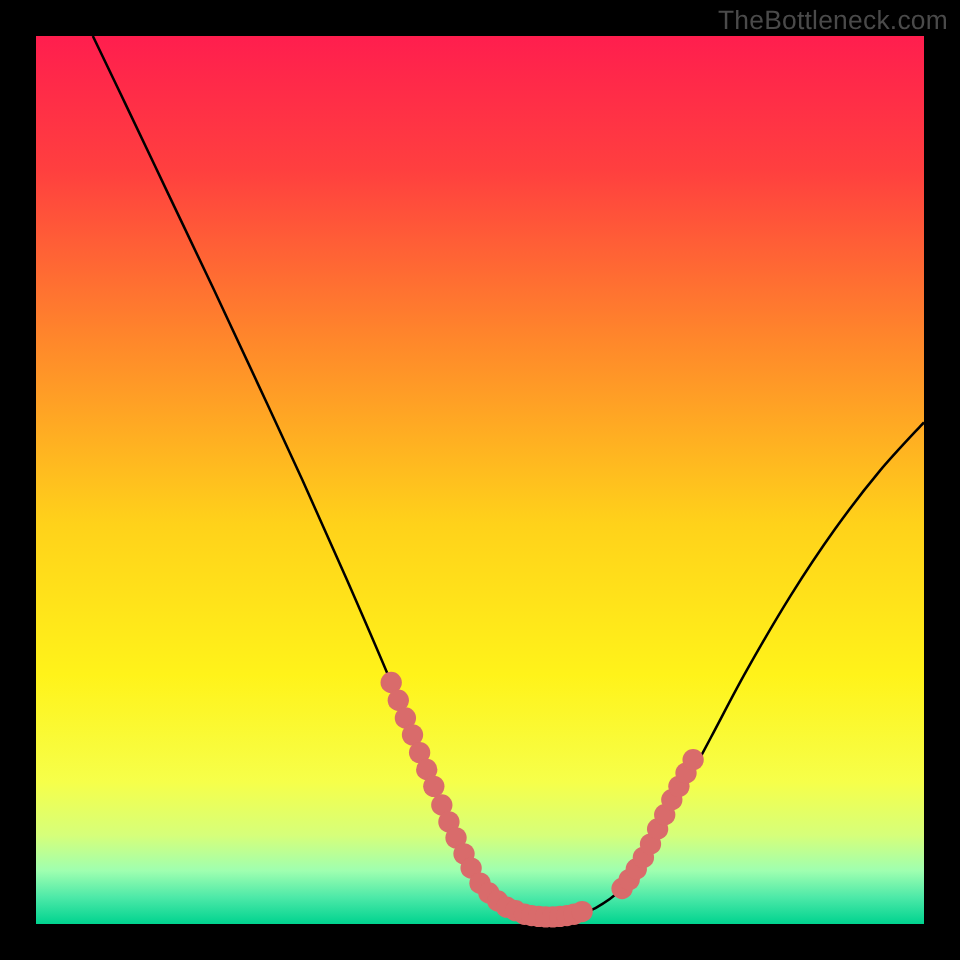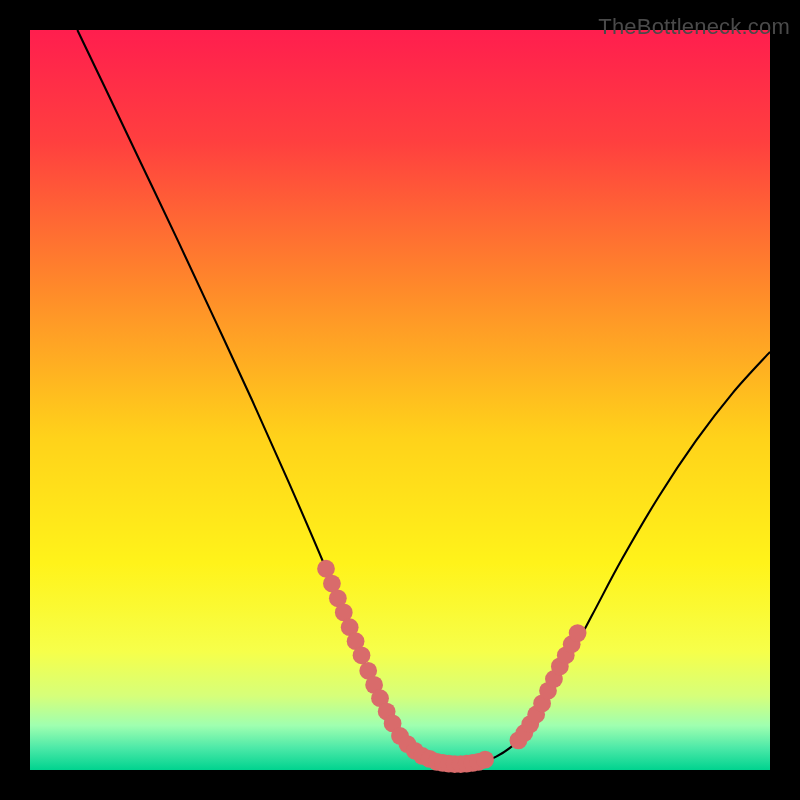--- a/index.html
+++ b/index.html
@@ -11,21 +11,21 @@
     overflow: hidden;
     font-family: Arial, Helvetica, sans-serif;
   }
   .stage {
     position: relative;
     width: 800px;
     height: 800px;
   }
   .watermark {
     position: absolute;
-    top: 14px;
+    top: 4px;
     right: 10px;
     font-size: 22px;
     color: #4a4a4a;
     font-weight: 500;
     letter-spacing: 0.2px;
     user-select: none;
   }
   svg {
     display: block;
   }

